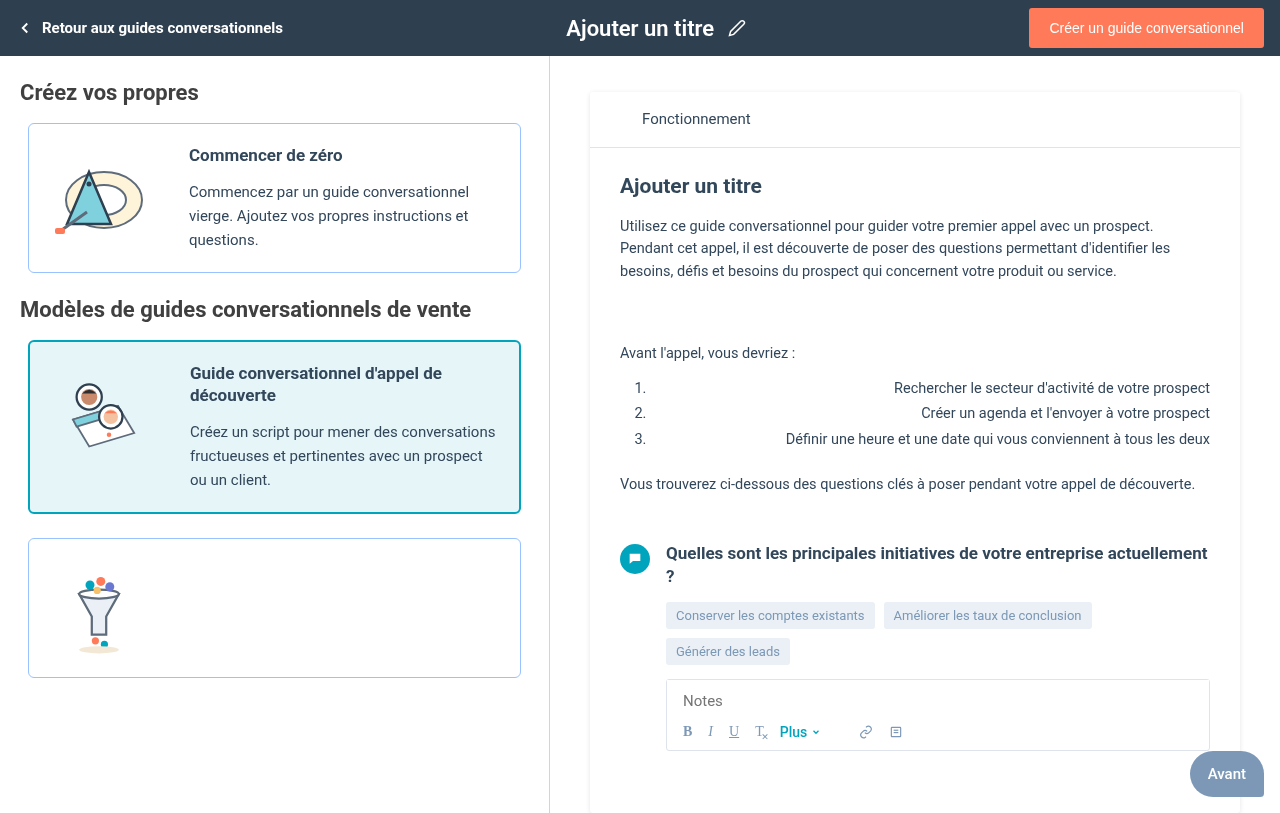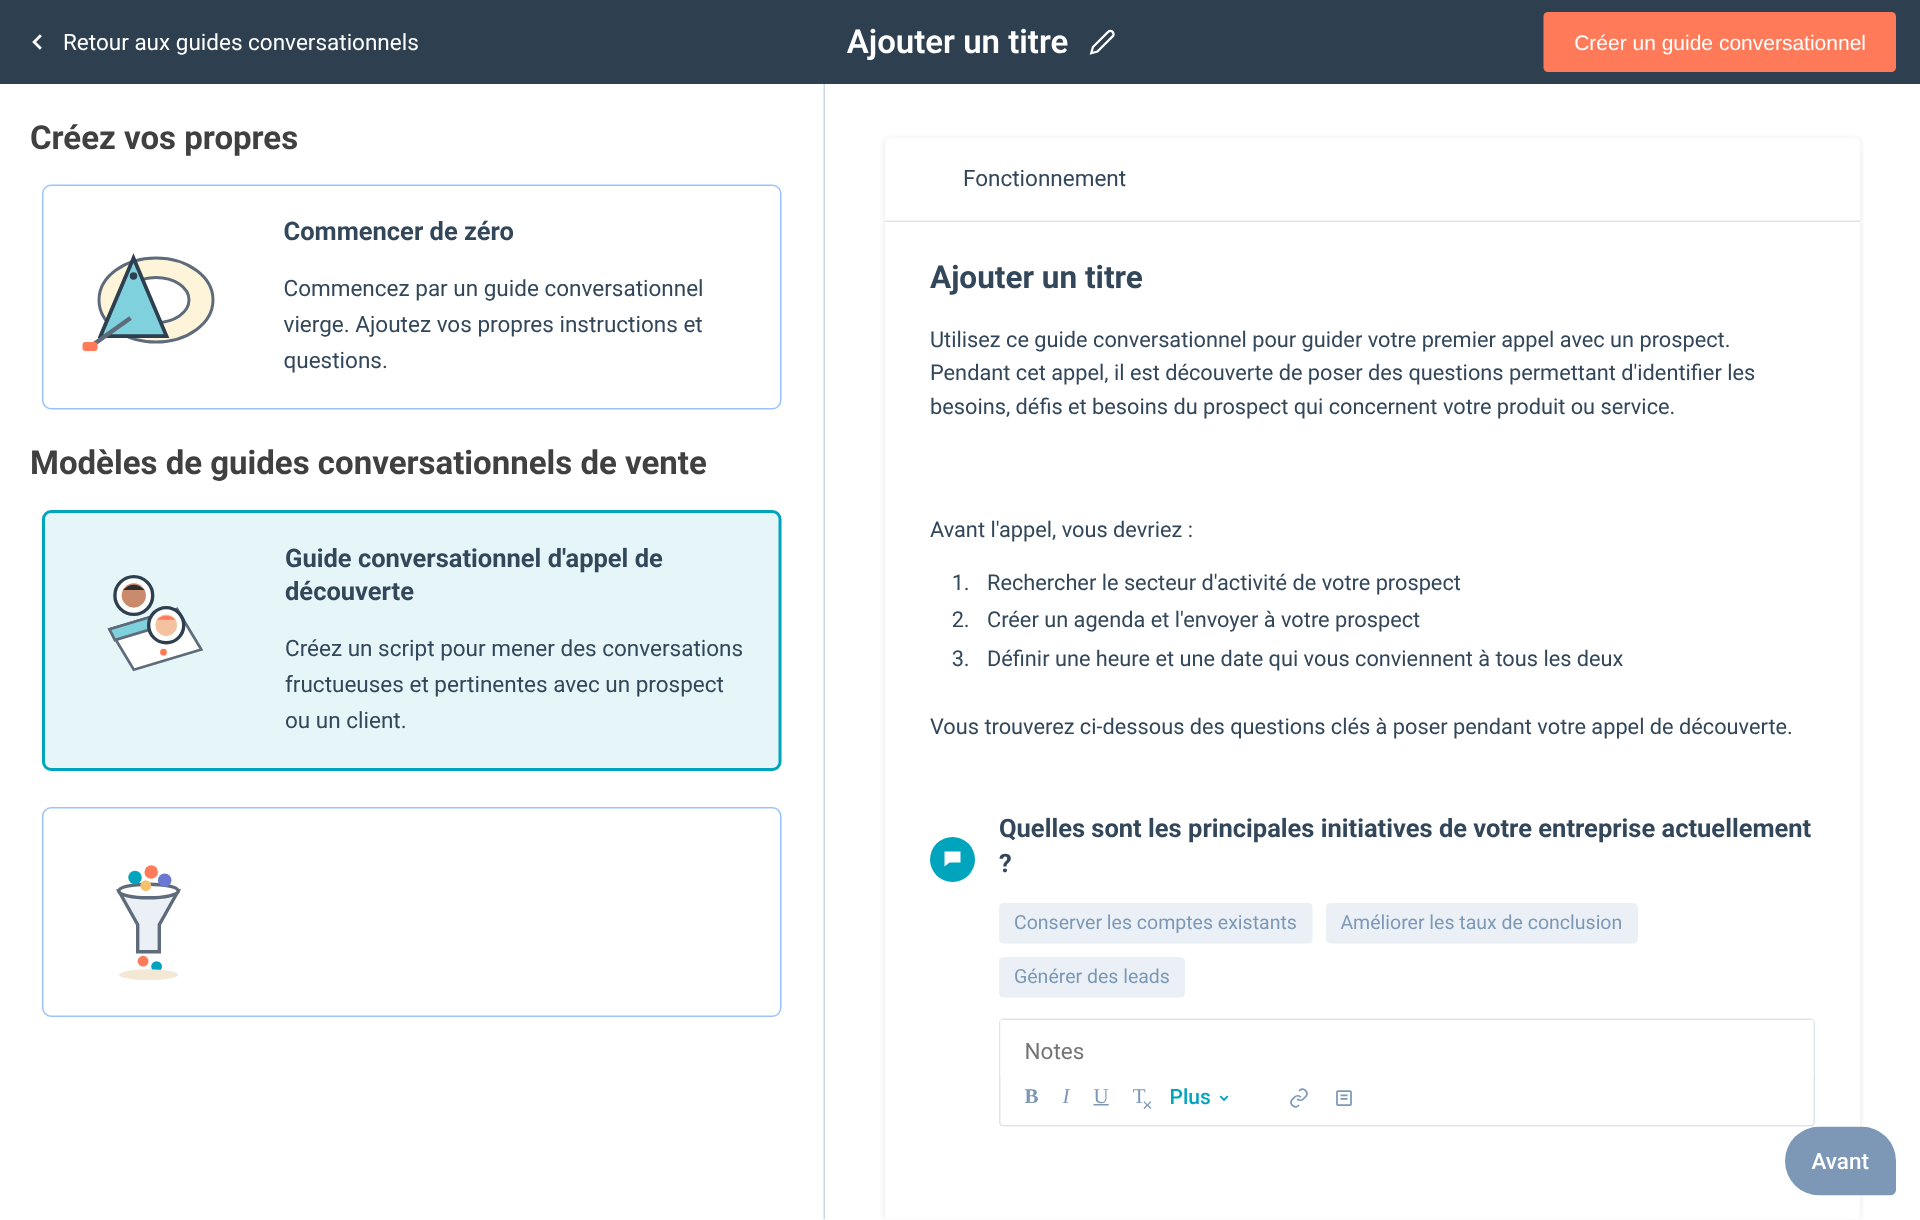--- a/index.html
+++ b/index.html
@@ -1,18 +1,18 @@
 <!DOCTYPE html>
 <html><head>
 <meta charset="utf-8">
 <style>
 * { box-sizing: border-box; margin: 0; padding: 0; }
 body { font-family: -apple-system, BlinkMacSystemFont, "Segoe UI", Roboto, Helvetica, Arial, sans-serif; background: #fff; color: #33475b; }
 .header { background: #2e3f50; height: 56px; display: flex; align-items: center; justify-content: space-between; padding: 0 16px; }
-.back-link { display: flex; align-items: flex-start; gap: 8px; color: #fff; font-weight: 400; font-size: 15px; cursor: pointer; }
+.back-link { display: flex; align-items: flex-start; gap: 8px; color: #fff; font-weight: 700; font-size: 15px; cursor: pointer; }
 .back-link svg { width: 18px; height: 18px; }
 .title-group { display: flex; align-items: center; gap: 14px; color: #fff; }
 .title-text { font-size: 22px; font-weight: 600; }
 .title-group svg { width: 18px; height: 18px; }
 .create-btn { background: #ff7a59; color: #fff; border: none; border-radius: 3px; padding: 12px 20px; font-size: 14px; font-weight: 500; cursor: pointer; }
 .main { display: flex; height: calc(100vh - 56px); }
 .left-panel { width: 550px; padding: 24px 20px; overflow-y: auto; border-right: 1px solid #cbd6e2; }
 .section-title { font-size: 22px; font-weight: 700; color: #404040; margin-bottom: 18px; }
 .card { border: 1px solid #99c2ff; border-radius: 6px; padding: 20px; display: flex; gap: 40px; margin-bottom: 24px; cursor: pointer; margin-left: 8px; margin-right: 8px; }
 .card.selected { background: #e5f5f8; border: 2px solid #00a4bd; }
@@ -21,23 +21,23 @@
 .card-body p { font-size: 15px; color: #33475b; line-height: 1.6; }
 .right-panel { flex: 1; padding: 36px 20px 0; display: flex; justify-content: center; overflow-y: auto; }
 .preview-box { background: #fff; width: 650px; border-radius: 3px; box-shadow: 0 1px 5px rgba(0,0,0,0.1); }
 .tabs { display: flex; padding: 0 28px; border-bottom: 1px solid #dfe3eb; }
 .tab { padding: 18px 24px 16px; font-size: 15px; color: #33475b; cursor: pointer; border-bottom: 3px solid transparent; }
 .tab.active { font-weight: 600; border-bottom-color: #33475b; }
 .preview-content { padding: 26px 30px; }
 .preview-title { font-size: 21px; font-weight: 700; margin-bottom: 18px; }
 .preview-para { font-size: 14.5px; line-height: 1.55; color: #33475b; margin-bottom: 22px; }
 .preview-list { margin: 0 0 22px 30px; }
-.preview-list li { font-size: 14.5px; line-height: 1.75; color: #33475b; padding-left: 8px; }
+.preview-list li { font-size: 14.5px; line-height: 1.75; color: #33475b; padding-left: 8px; text-align: right; }
 .question-block { margin-top: 46px; }
-.question-head { display: flex; gap: 16px; align-items: flex-end; }
+.question-head { display: flex; gap: 16px; align-items: flex-start; }
 .q-icon { width: 30px; height: 30px; background: #00a4bd; border-radius: 50%; flex-shrink: 0; display: flex; align-items: center; justify-content: center; margin-top: 2px; }
 .q-icon svg { width: 16px; height: 16px; fill: #fff; }
 .q-text { font-size: 17px; font-weight: 700; color: #33475b; line-height: 1.35; }
 .tags { display: flex; gap: 9px; margin: 14px 0 14px 46px; flex-wrap: wrap; }
 .tag { background: #eaf0f6; color: #7c98b6; font-size: 13px; padding: 6px 10px; border-radius: 3px; }
 .notes-box { margin-left: 46px; border: 1px solid #dfe3eb; border-radius: 3px; }
 .notes-input { width: 100%; border: none; padding: 12px 16px 8px; font-size: 15px; color: #7c98b6; outline: none; font-family: inherit; }
 .toolbar { display: flex; align-items: center; gap: 16px; padding: 6px 16px 10px; }
 .tb-btn { color: #7c98b6; font-size: 14px; cursor: pointer; font-family: Georgia, serif; }
 .tb-btn.bold { font-weight: 700; }

